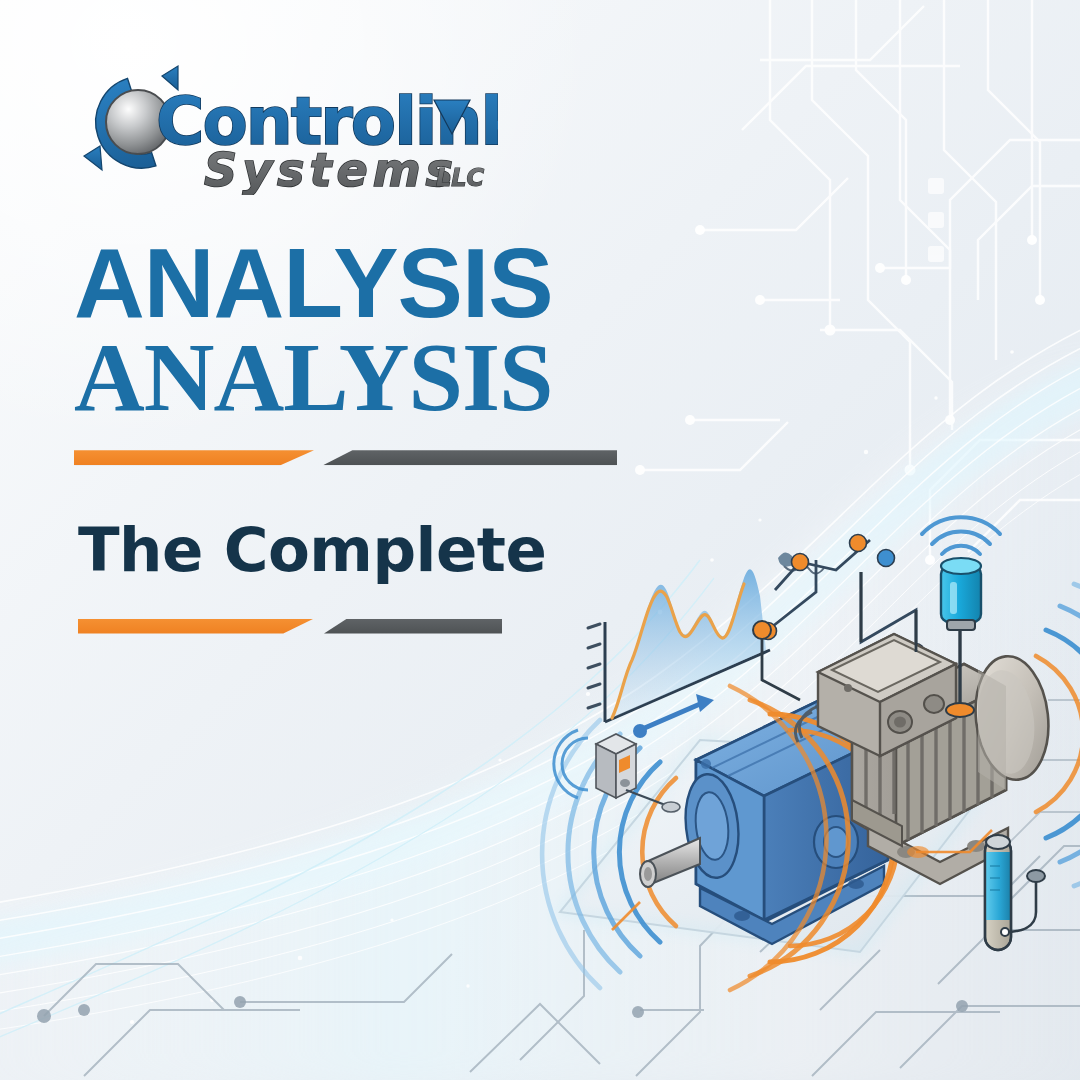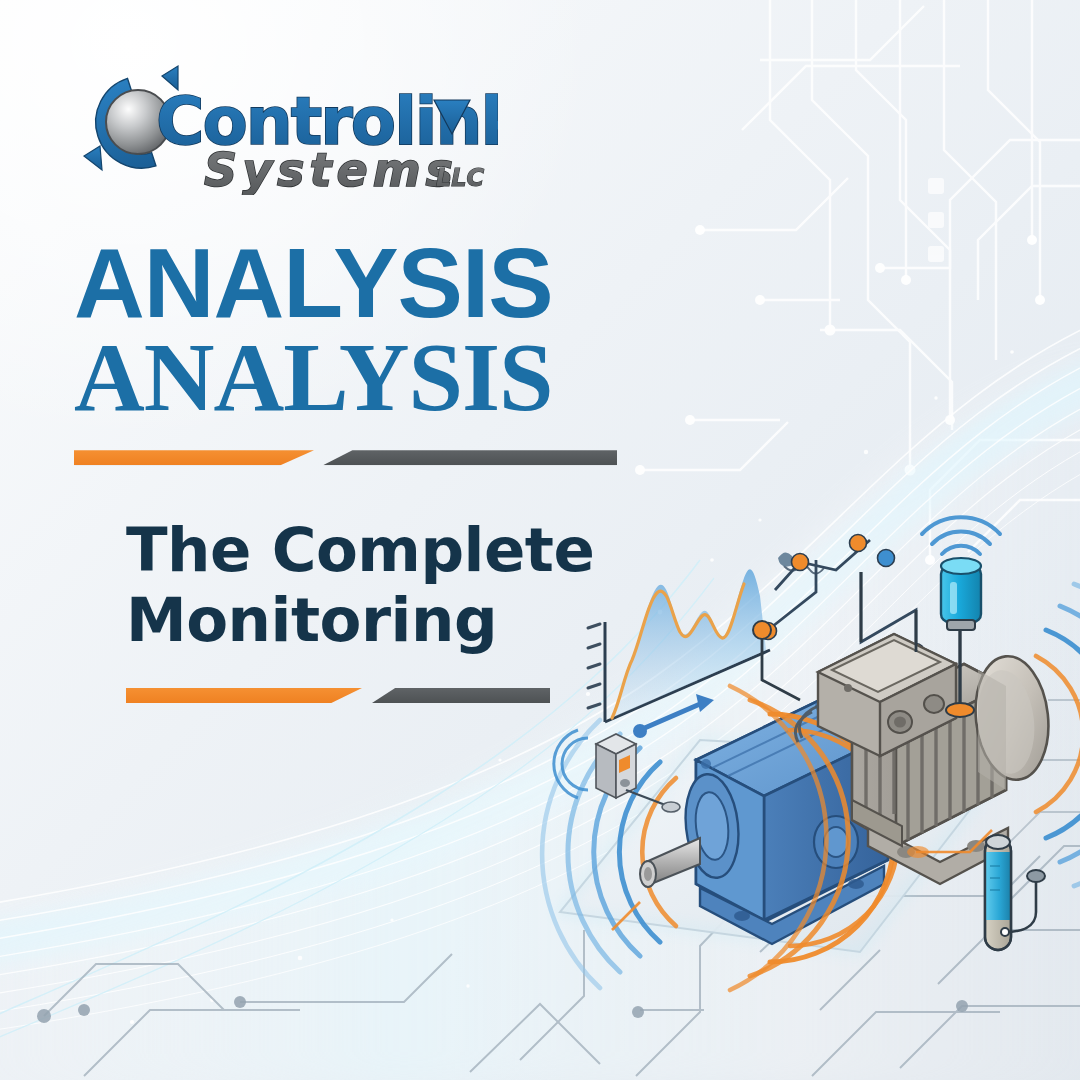--- a/index.html
+++ b/index.html
@@ -50,21 +50,21 @@
   }
   .divider .bar-gray{
     background:linear-gradient(180deg,#5f6366 0%,#4e5254 100%);
     box-shadow:0 1px 2px rgba(0,0,0,.18);
   }
   #divider1 .bar-orange{width:240px;clip-path:polygon(0 0,100% 0,86% 100%,0 100%);}
   #divider1 .bar-gray{left:249px;width:294px;clip-path:polygon(10% 0,100% 0,100% 100%,0 100%);}
   #divider2 .bar-orange{width:236px;clip-path:polygon(0 0,100% 0,87% 100%,0 100%);}
   #divider2 .bar-gray{left:246px;width:178px;clip-path:polygon(13% 0,100% 0,100% 100%,0 100%);}
 
-  #subhead{position:absolute;left:78px;top:515px;width:580px;margin-left:48px;}
+  #subhead{position:absolute;left:78px;top:515px;width:580px;}
   .sub-line{
     font-family:"DejaVu Sans",sans-serif;
     font-weight:bold;
     font-size:61px;
     line-height:1.14;
     letter-spacing:-0.5px;
     color:#15344a;
     margin:0;
     white-space:nowrap;
   }
@@ -532,21 +532,20 @@
     <h1 class="title-line l2">ANALYSIS</h1>
 
     <div class="divider" id="divider1">
       <span class="bar-orange"></span>
       <span class="bar-gray"></span>
     </div>
   </div>
 
   <div id="subhead">
     <p class="sub-line">The Complete</p>
-    <p class="sub-line">Monitoring</p>
 
     <div class="divider" id="divider2">
       <span class="bar-orange"></span>
       <span class="bar-gray"></span>
     </div>
   </div>
 
 </div>
 
 </body></html>

